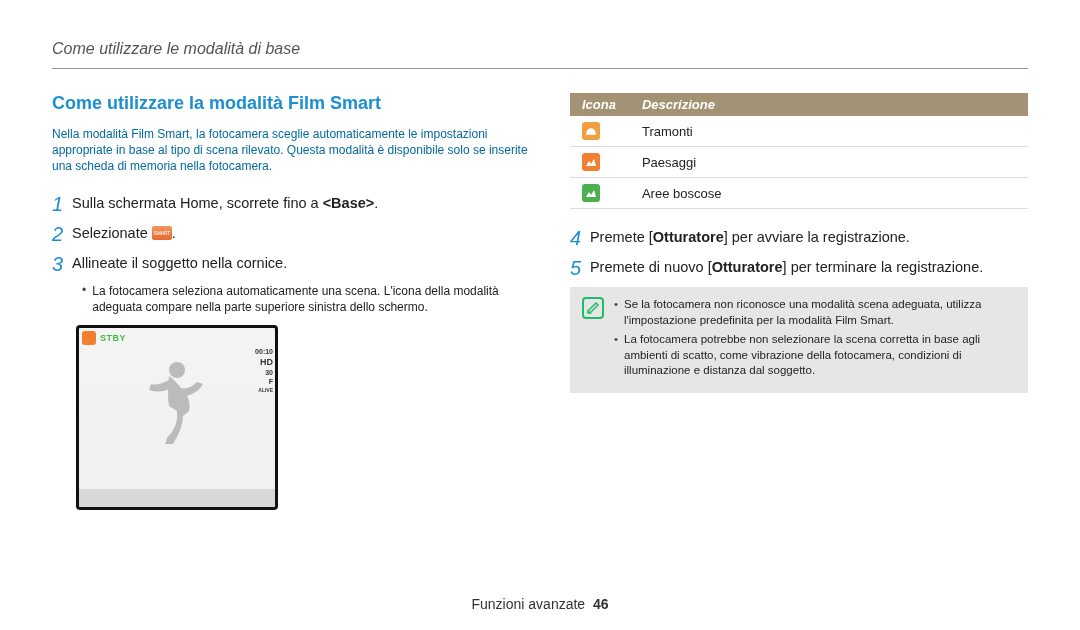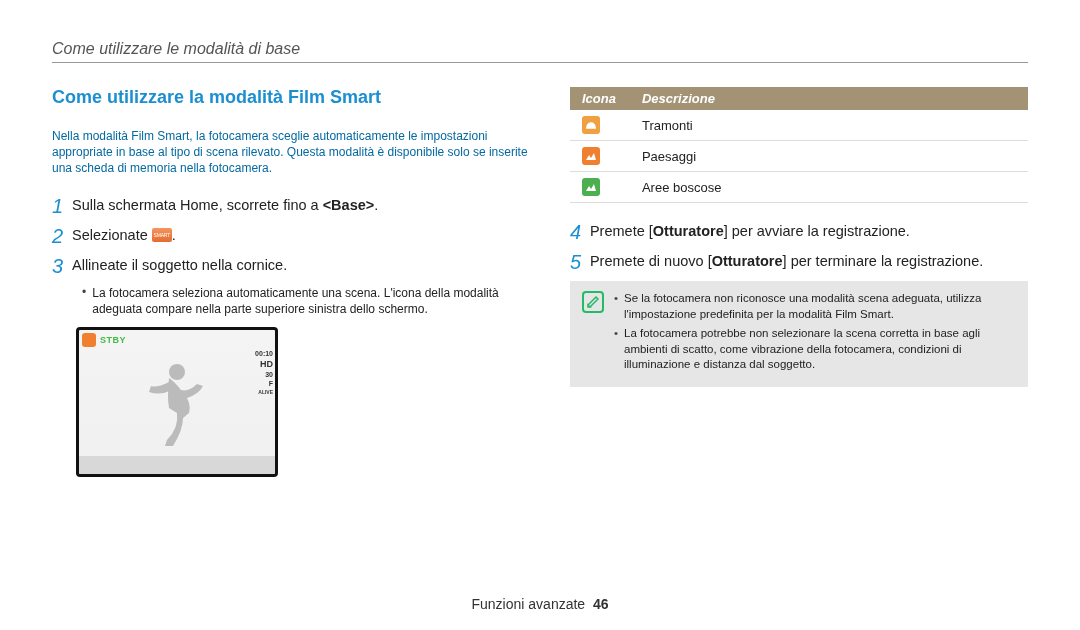--- a/index.html
+++ b/index.html
@@ -10,35 +10,35 @@
     background: #fff;
     color: #222;
     position: relative;
     padding: 40px 52px 0 52px;
   }
   .header-title {
     font-size: 16px;
     font-style: italic;
     color: #555;
     border-bottom: 1px solid #999;
-    padding-bottom: 4px;
+    padding-bottom: 10px;
     margin-bottom: 24px;
   }
   .columns {
     display: flex;
     gap: 40px;
   }
   .col-left { width: 480px; }
   .col-right { width: 460px; }
 
   .section-heading {
     color: #1b8fd1;
     font-weight: bold;
     font-size: 18px;
-    margin-bottom: 20px;
+    margin-bottom: 12px;
   }
   .intro { font-size: 12px; line-height: 1.35; color: #0369a1; margin-bottom: 18px; }
 
   .step { display: flex; margin-bottom: 8px; }
   .step-num {
     color: #1b8fd1;
     font-style: italic;
     font-size: 20px;
     width: 20px;
     flex-shrink: 0;
@@ -61,21 +61,21 @@
     display: inline-block; width: 20px; height: 14px;
     background: linear-gradient(#f5955f,#e56b2e);
     border-radius: 2px; position: relative; top: 2px;
   }
   .mode-icon:after {
     content: "SMART"; position: absolute; font-size: 5px; color: #fff; top: 4px; left: 0; right: 0; text-align: center; letter-spacing: -0.2px;
   }
 
   
   .preview {
-    width: 202px; height: 150px; margin-left: 24px; margin-top: 10px;
+    width: 202px; height: 185px; margin-left: 24px; margin-top: 10px;
     border: 3px solid #111; border-radius: 4px; position: relative;
     background: linear-gradient(#f4f4f4,#f0f0f0);
     overflow: hidden;
   }
   .preview .top-bar { position: absolute; top: 3px; left: 3px; font-size: 9px; color: #4b4; font-weight: bold; letter-spacing: 0.5px; display: flex; align-items: center; gap: 4px; }
   .preview .top-bar .scn { width: 14px; height: 14px; background: #f08030; border-radius: 3px; }
   .preview .right-icons { position: absolute; top: 20px; right: 2px; font-size: 9px; color: #333; text-align: right; display: flex; flex-direction: column; gap: 2px; font-weight: bold; }
   .preview .right-icons span { font-size: 7px; }
   .preview .skater {
     position: absolute; top: 28px; left: 60px; width: 80px; height: 100px;

